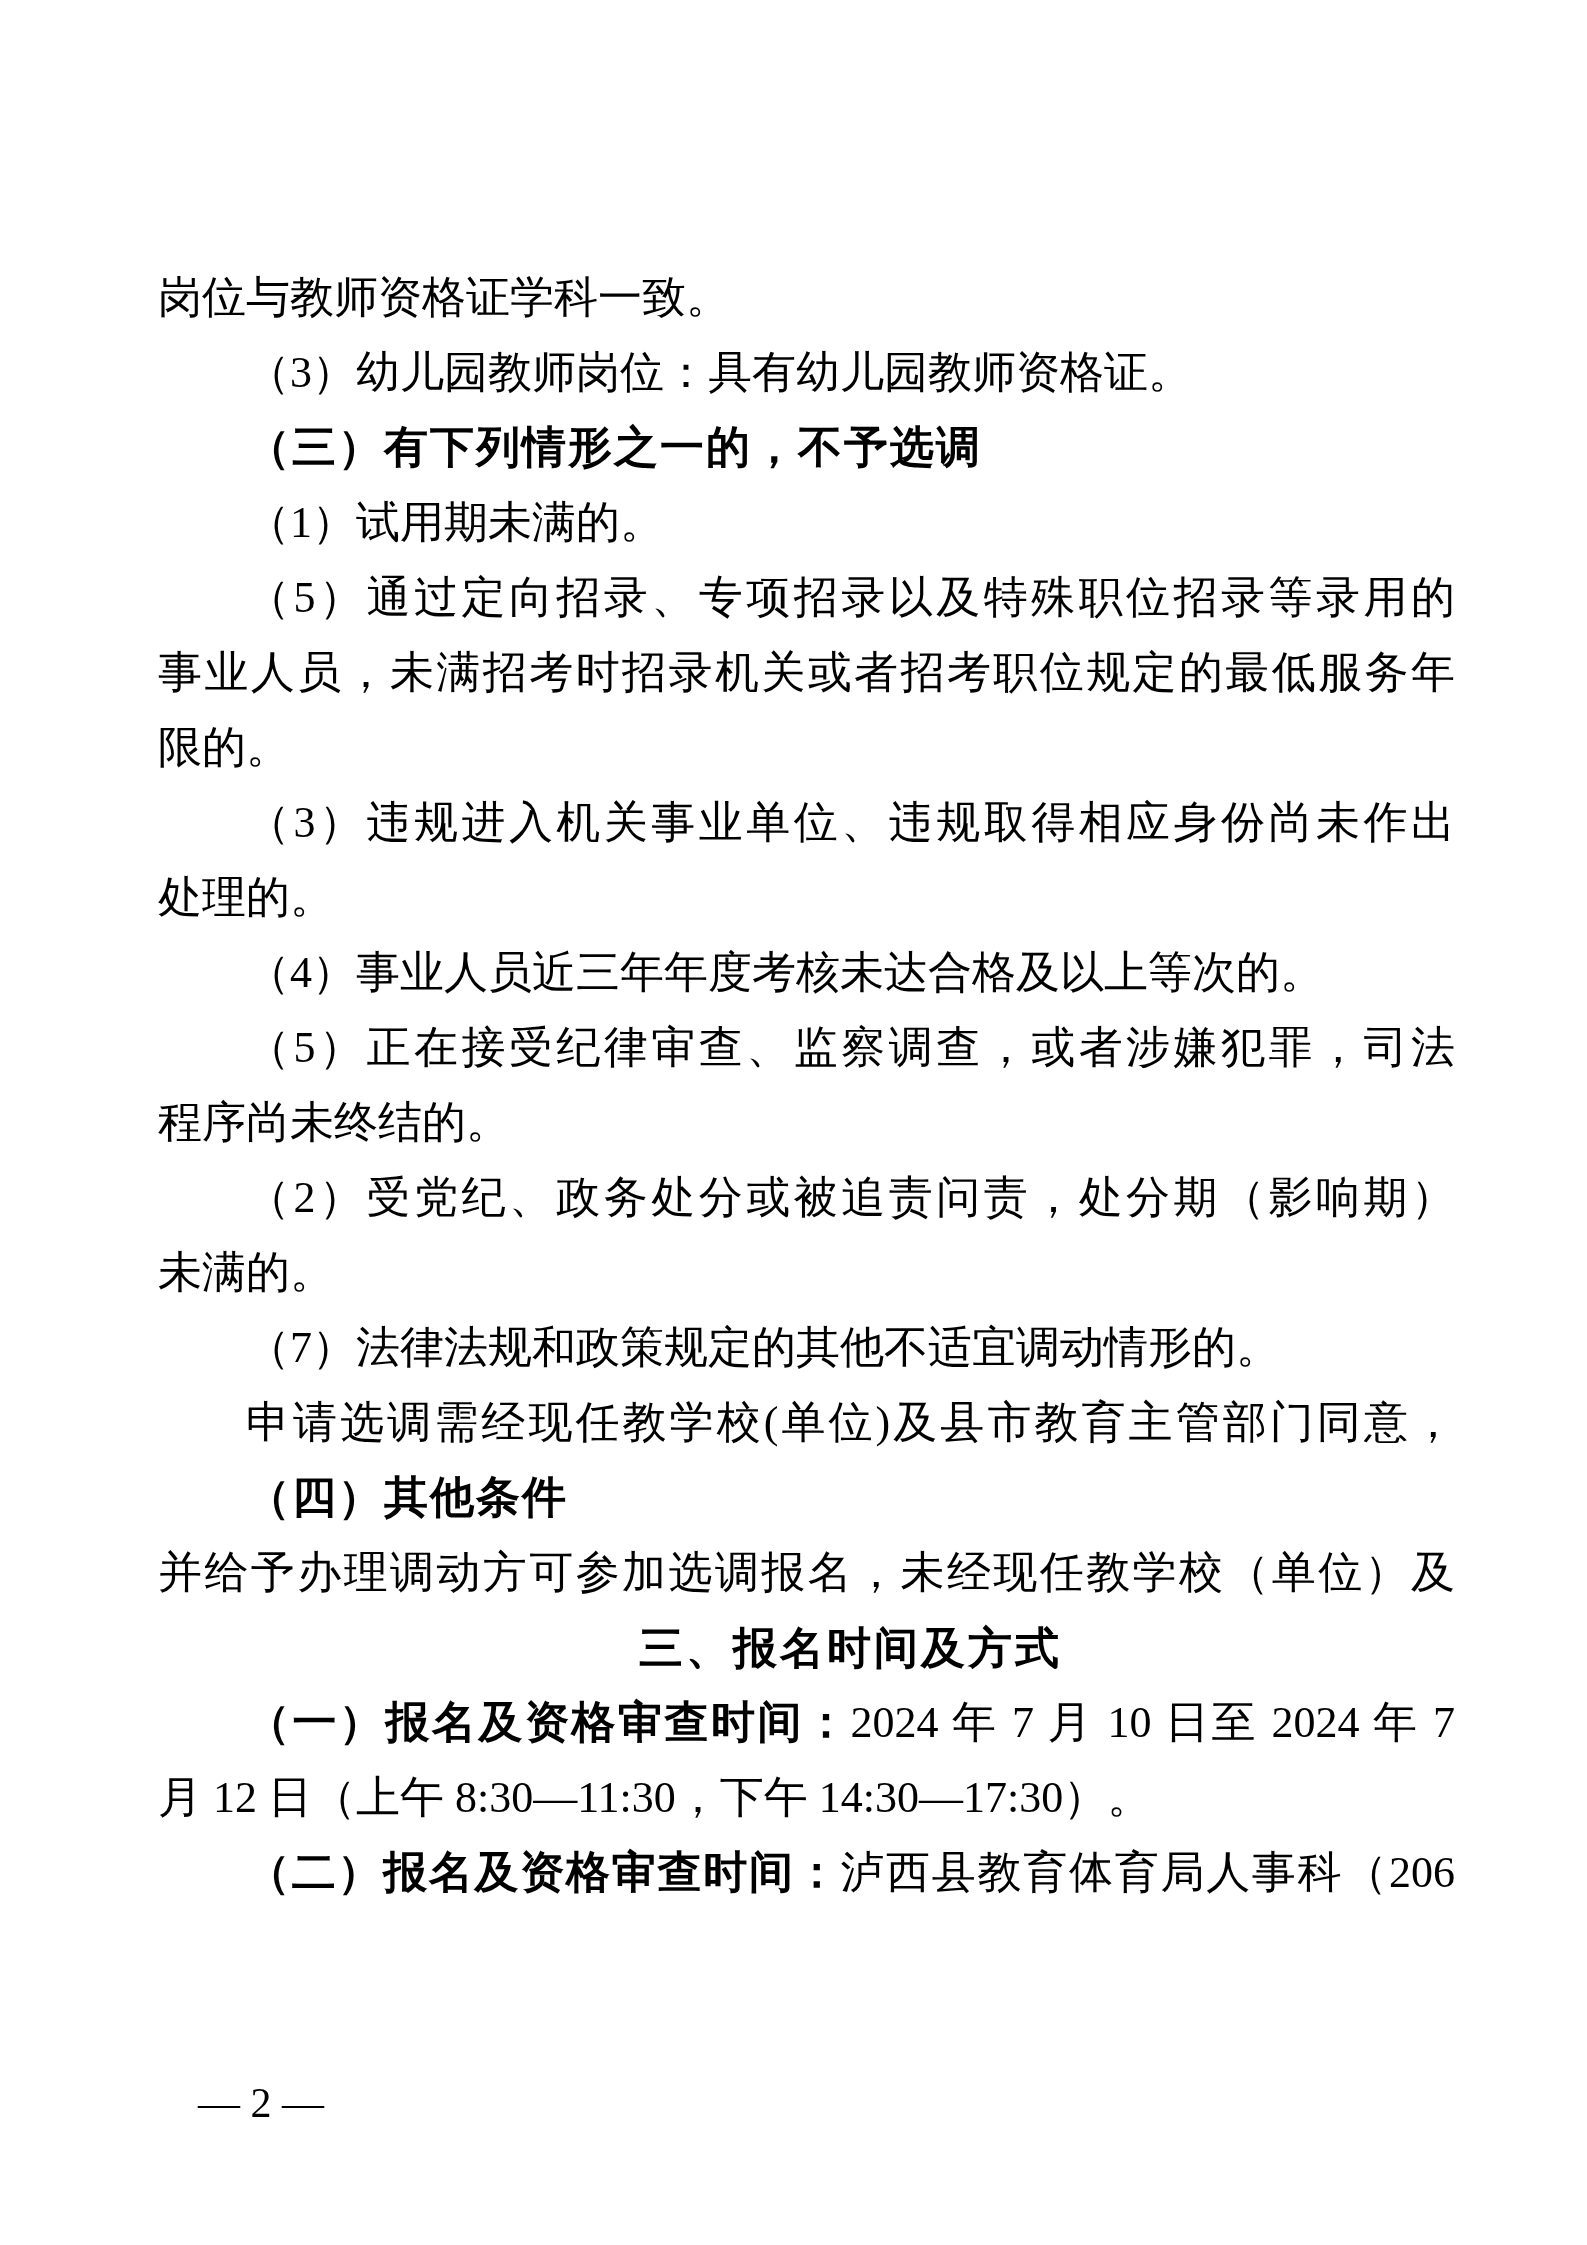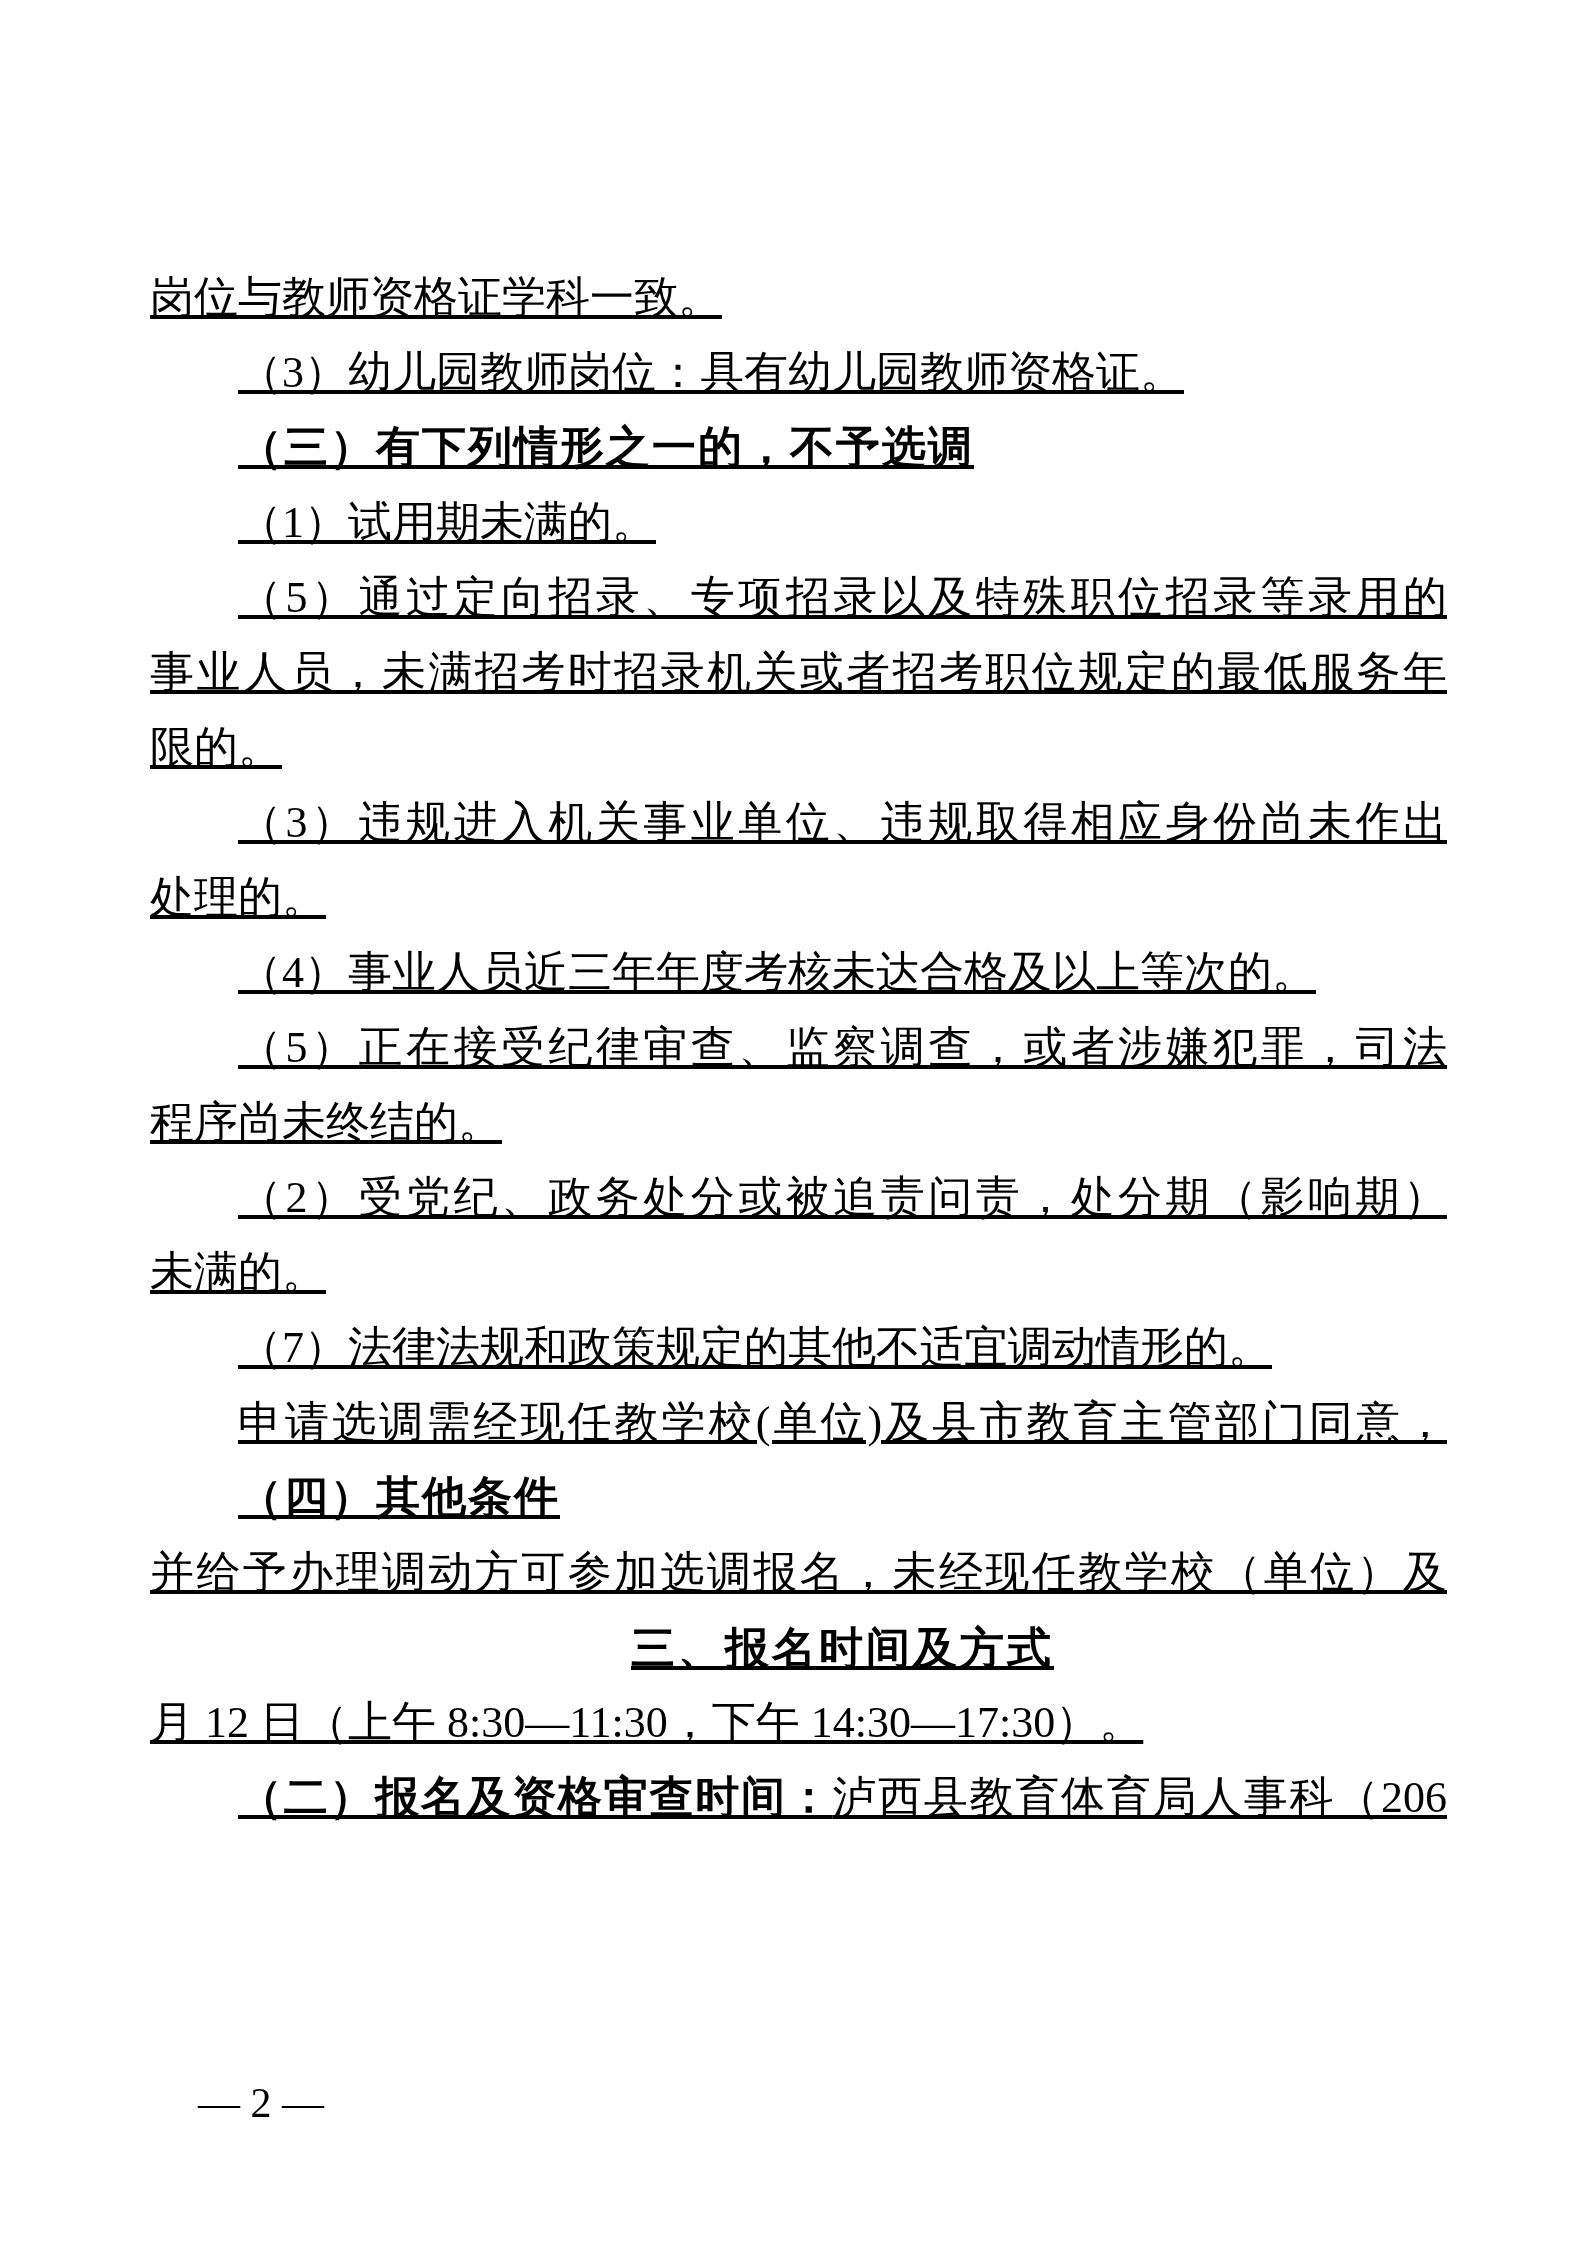--- a/index.html
+++ b/index.html
@@ -4,21 +4,21 @@
 <style>
   html,body { margin:0; padding:0; }
   body {
     width:1587px; height:2245px;
     background:#ffffff; color:#000000;
     position:relative; overflow:hidden;
     font-family:"Liberation Serif","DejaVu Serif",serif;
   }
   .page { position:absolute; inset:0; }
   .content {
-    position:absolute; left:150px; top:260px; width:1297px;text-decoration:underline;
+    position:absolute; left:158px; top:260px; width:1297px;
   }
   .line {
     font-size:44px; height:75px; line-height:75px;
     white-space:nowrap;
   }
   .indent { text-indent:88px; }
   .fill {
     white-space:normal;
     text-align:justify;
     text-align-last:justify;
@@ -52,20 +52,23 @@
     <div class="line indent">（4）事业人员近三年年度考核未达合格及以上等次的。</div>
     <div class="line indent fill">（5）正在接受纪律审查、监察调查，或者涉嫌犯罪，司法</div>
     <div class="line">程序尚未终结的。</div>
     <div class="line indent fill">（2）受党纪、政务处分或被追责问责，处分期（影响期）</div>
     <div class="line">未满的。</div>
     <div class="line indent">（7）法律法规和政策规定的其他不适宜调动情形的。</div>
     <div class="line indent fill">申请选调需经现任教学校(单位)及县市教育主管部门同意，</div>
     <div class="line indent kai-bold">（四）其他条件</div>
     <div class="line fill">并给予办理调动方可参加选调报名，未经现任教学校（单位）及</div>
     <div class="line indent hei">三、报名时间及方式</div>
+    <div class="line indent fill">
+      <span class="label-bold">（一）报名及资格审查时间：</span><span>2024 年 7 月 10 日至 2024 年 7</span>
+    </div>
     <div class="line">月 12 日（上午 8:30—11:30，下午 14:30—17:30）。</div>
     <div class="line indent fill">
       <span class="label-bold">（二）报名及资格审查时间：</span><span>泸西县教育体育局人事科（206</span>
     </div>
 
   </div>
 
   <div class="footer">— 2 —</div>
 </div>
 

